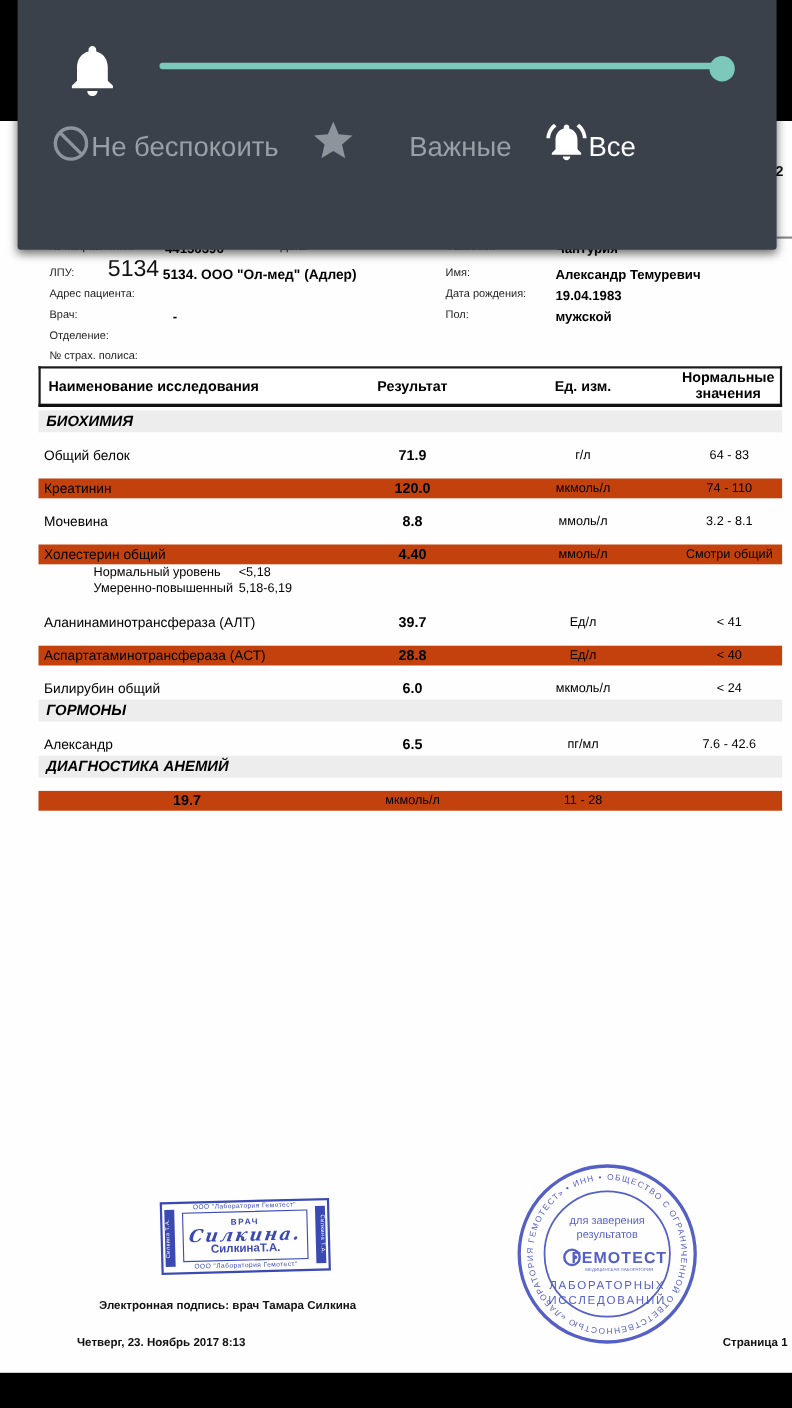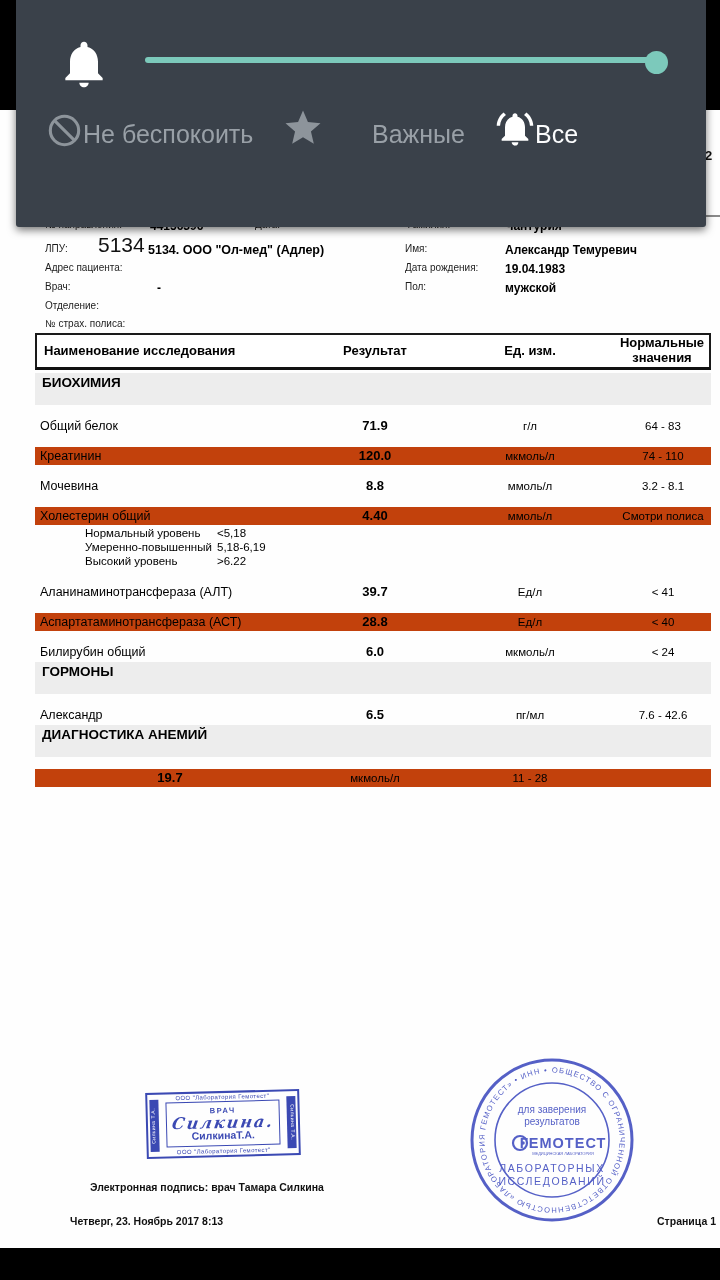--- a/index.html
+++ b/index.html
@@ -14,22 +14,22 @@
   .corner-num{font-size:13px;font-weight:bold;}
   .corner-tick{position:absolute;width:5px;height:4px;background:#eda24c;z-index:2;}
   .edge-line{position:absolute;height:2px;background:#8a8a8a;z-index:2;}
   
   .thead{position:absolute;left:35px;top:333px;width:672px;height:32px;z-index:2;
          border:2px solid #1a1a1a;border-bottom:3px solid #111;display:grid;
          grid-template-columns:268px 140px 170px 94px;align-items:center;background:#fff;}
   .thead .h{font-size:13px;font-weight:bold;text-align:center;line-height:1.12;}
   .thead .h.first{text-align:left;padding-left:7px;}
   .tbody{position:absolute;left:35px;top:372px;width:676px;z-index:2;}
-  .tsection{height:32px;line-height:20px;background:#ededed;margin:1px 0 2px 0;
-            font-size:13.5px;font-weight:bold;padding-left:7px;color:#000;}
+  .tsection{height:20px;line-height:20px;background:#ededed;margin:1px 0 2px 0;
+            font-size:13.5px;font-weight:bold;padding-left:7px;color:#000;font-style:italic;}
   .trow{display:grid;grid-template-columns:270px 140px 170px 96px;height:18px;line-height:18px;margin-top:12px;}
   .trow.shaded{background:#c2410c;}
   .c-name{font-size:12.5px;padding-left:5px;white-space:nowrap;}
   .c-result{font-size:13px;font-weight:bold;text-align:center;}
   .c-unit{font-size:11.5px;text-align:center;}
   .c-normal{font-size:11.5px;text-align:center;}
   .tlevels{padding:1px 0 3px 50px;}
   .lvl{height:14px;line-height:14px;font-size:11.5px;}
   .lvl .llab{display:inline-block;width:132px;}
   
@@ -124,26 +124,25 @@
       <div class="trow">
         <div class="c-name">Мочевина</div>
         <div class="c-result">8.8</div>
         <div class="c-unit">ммоль/л</div>
         <div class="c-normal">3.2 - 8.1</div>
       </div>
       <div class="trow shaded">
         <div class="c-name">Холестерин общий</div>
         <div class="c-result">4.40</div>
         <div class="c-unit">ммоль/л</div>
-        <div class="c-normal">Смотри полиса</div>
+        <div class="c-normal">Смотри общий</div>
       </div>
       <div class="tlevels">
         <div class="lvl"><span class="llab">Нормальный уровень</span><span>&lt;5,18</span></div>
         <div class="lvl"><span class="llab">Умеренно-повышенный</span><span>5,18-6,19</span></div>
-        <div class="lvl"><span class="llab">Высокий уровень</span><span>&gt;6.22</span></div>
       </div>
       <div class="trow">
         <div class="c-name">Аланинаминотрансфераза (АЛТ)</div>
         <div class="c-result">39.7</div>
         <div class="c-unit">Ед/л</div>
         <div class="c-normal">&lt; 41</div>
       </div>
       <div class="trow shaded">
         <div class="c-name">Аспартатаминотрансфераза (АСТ)</div>
         <div class="c-result">28.8</div>

